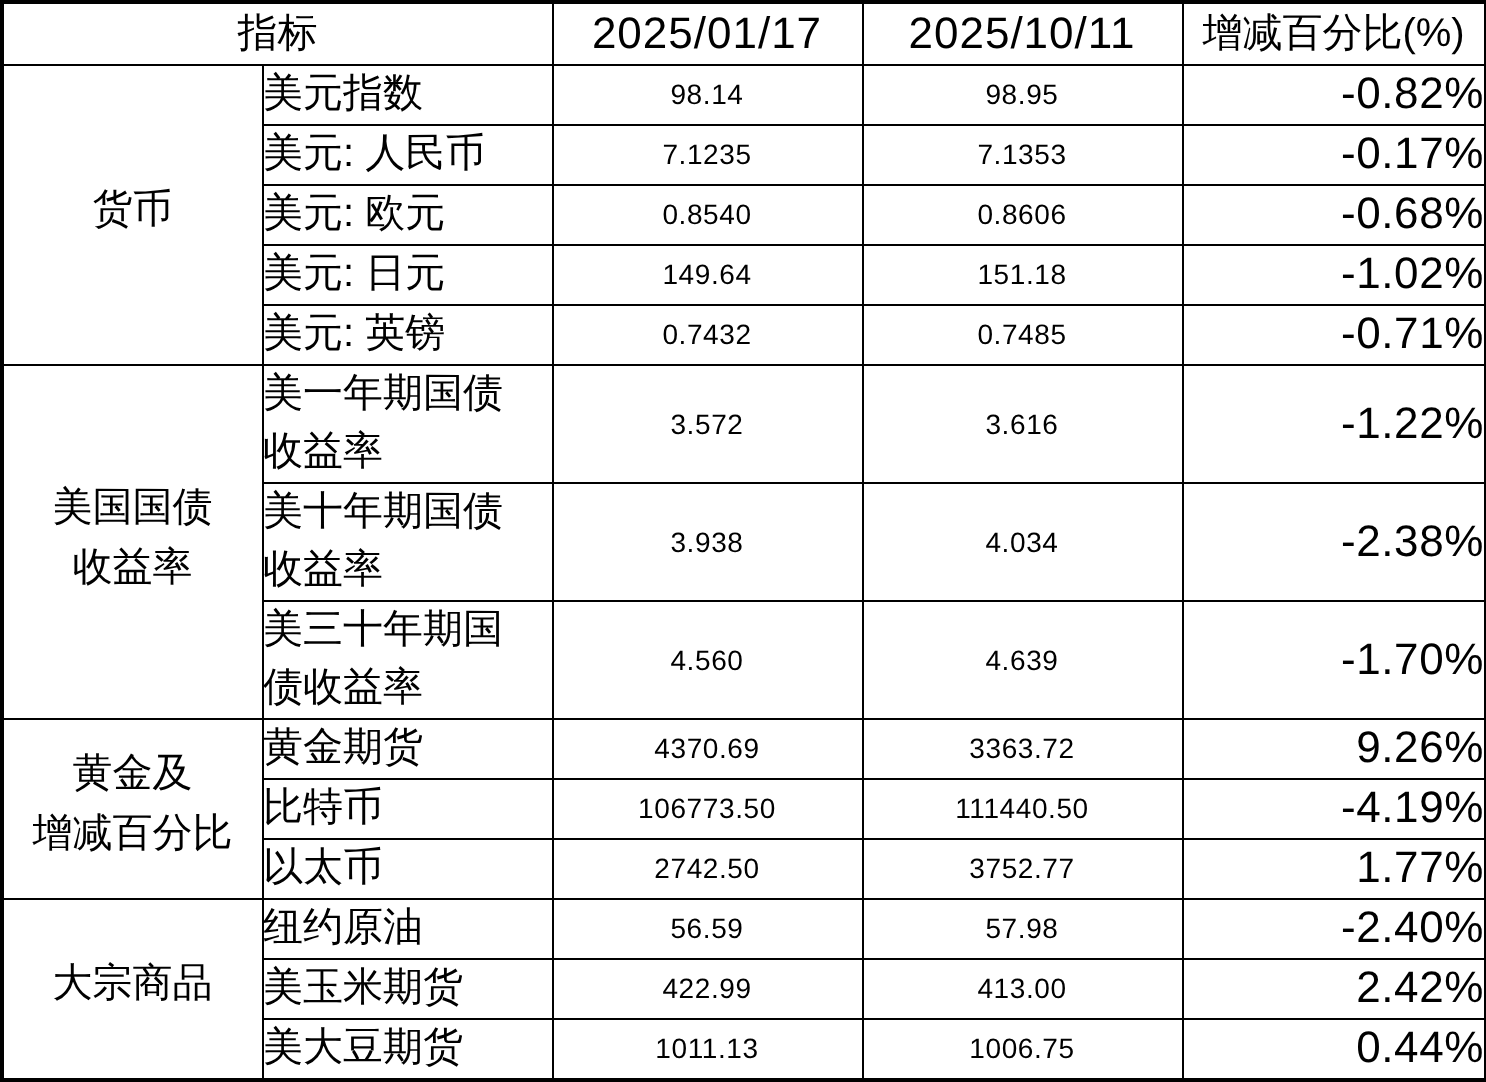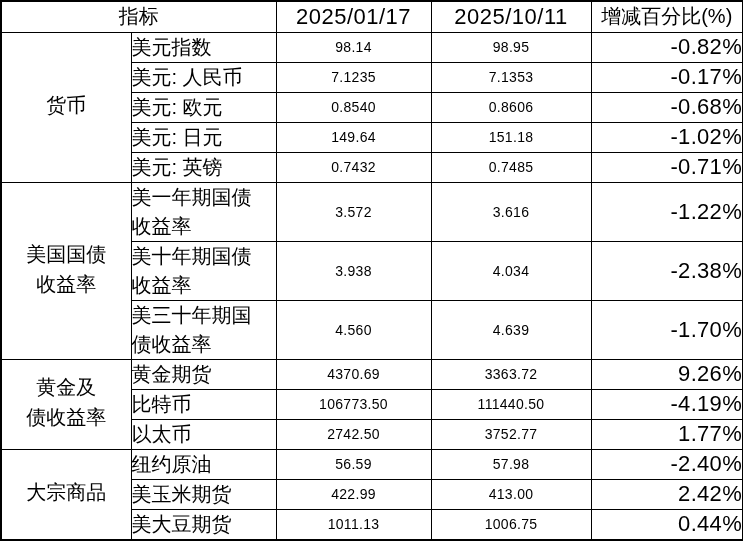--- a/index.html
+++ b/index.html
@@ -133,21 +133,21 @@
     <tr class="r59">
       <td class="ind">美三十年期国
 债收益率</td>
       <td class="num">4.560</td>
       <td class="num">4.639</td>
       <td class="pct">-1.70%</td>
     </tr>
 
     <tr class="r30">
       <td class="cat" rowspan="3">黄金及
-债收益率</td>
+增减百分比</td>
       <td class="ind">黄金期货</td>
       <td class="num">4370.69</td>
       <td class="num">3363.72</td>
       <td class="pct">9.26%</td>
     </tr>
     <tr class="r30">
       <td class="ind">比特币</td>
       <td class="num">106773.50</td>
       <td class="num">111440.50</td>
       <td class="pct">-4.19%</td>

